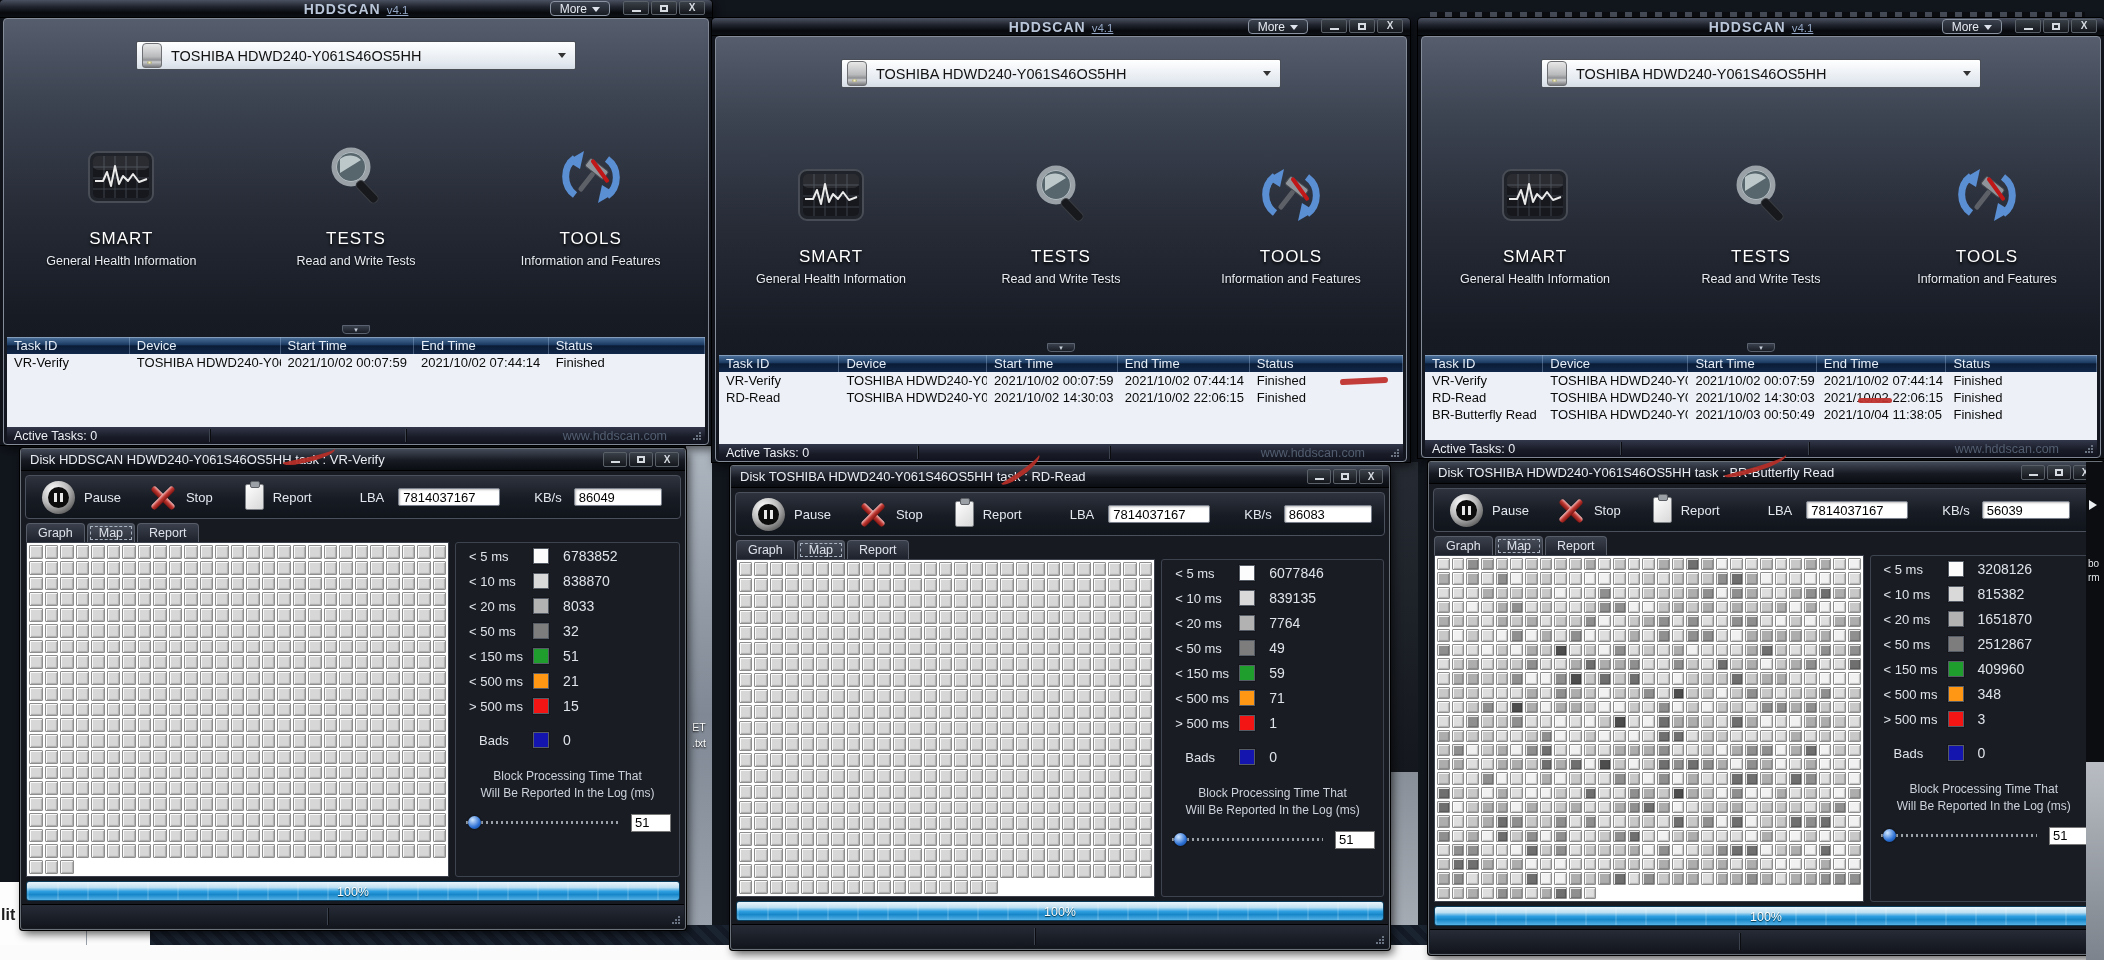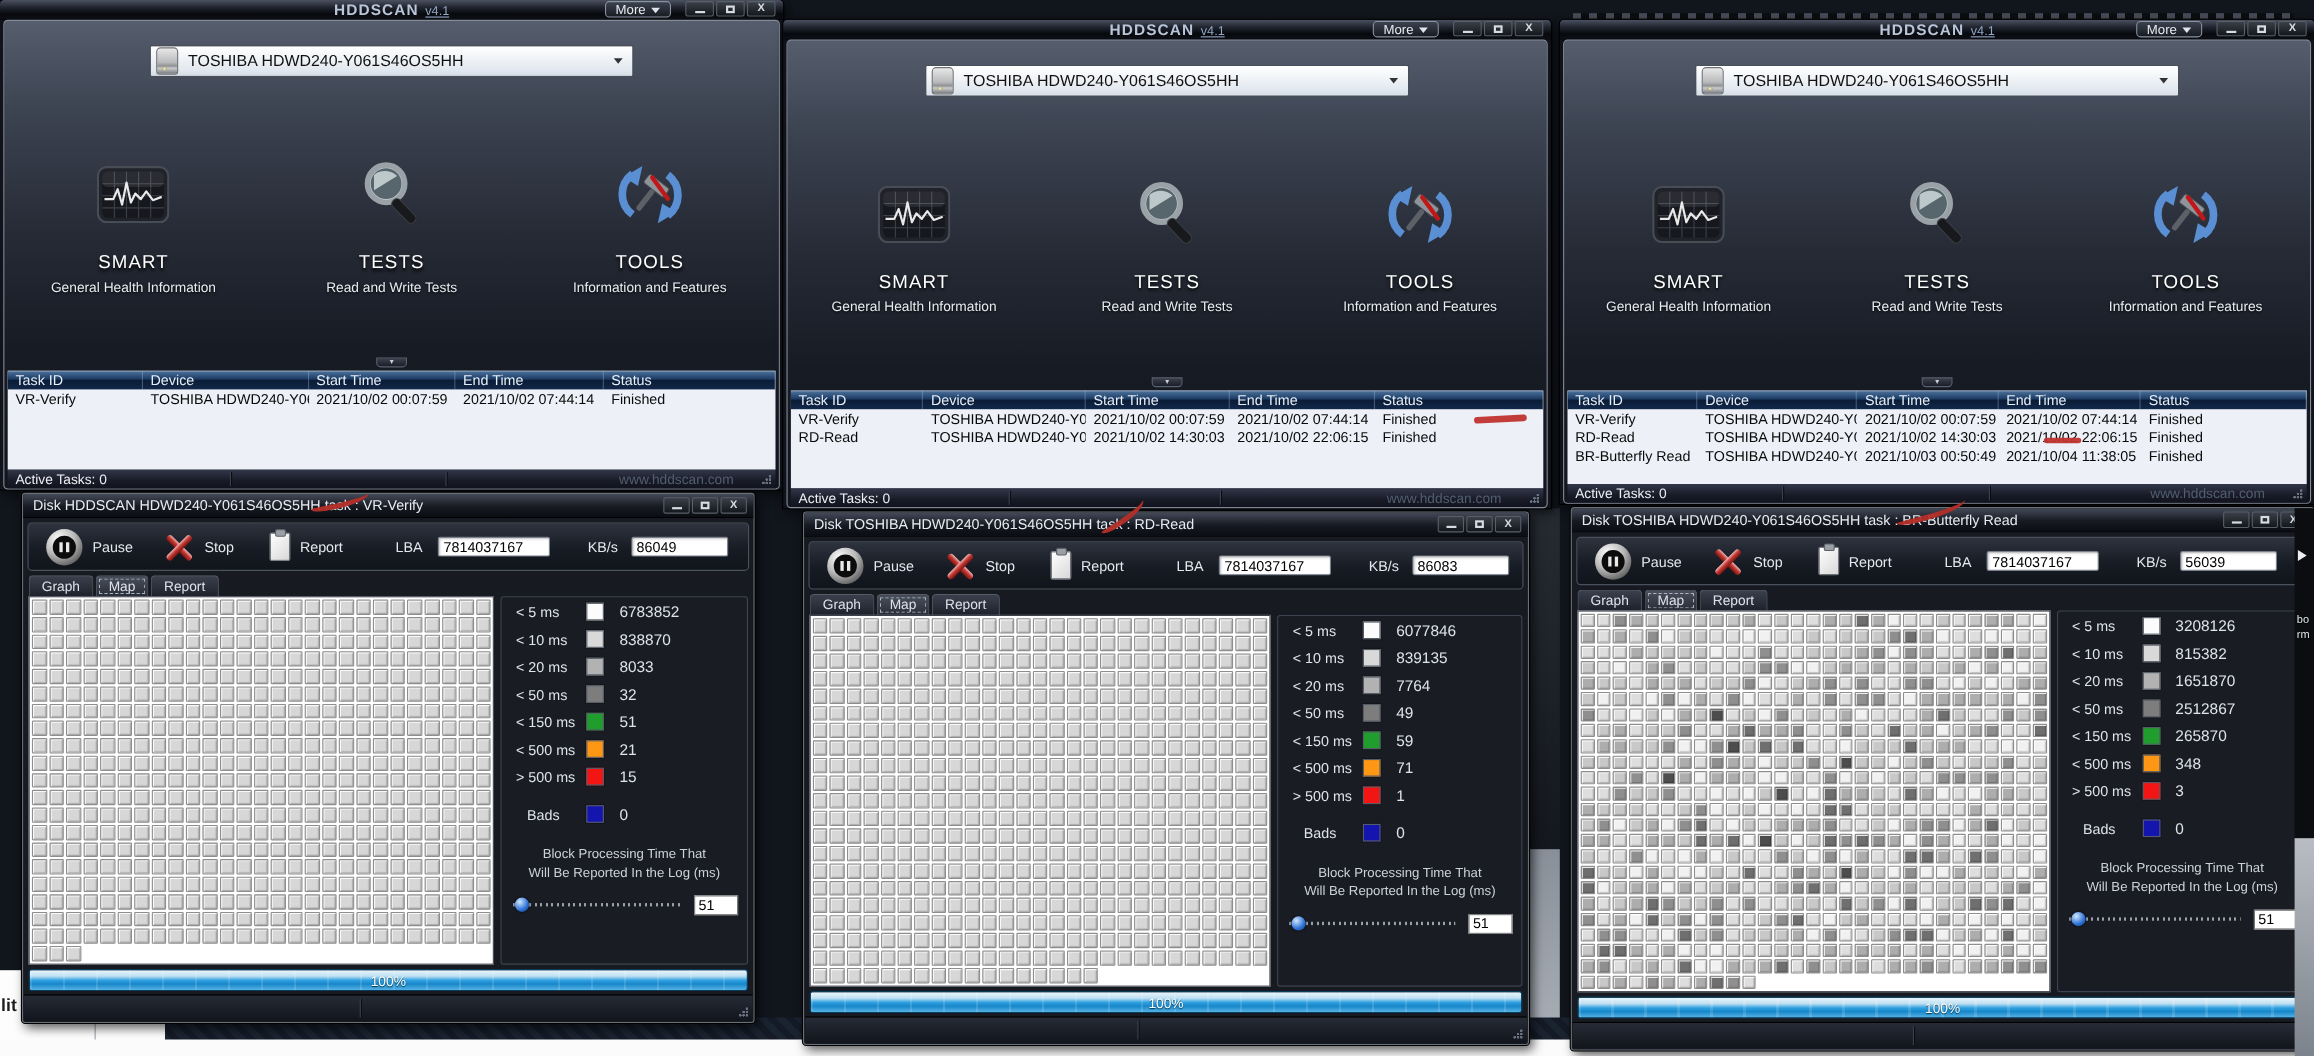--- a/index.html
+++ b/index.html
@@ -156,20 +156,24 @@
   
   .swoosh{position:absolute;border-bottom:5px solid #b52f28;border-radius:0 0 100% 55%;opacity:.95;z-index:8;}
   .rdash{position:absolute;background:#c0332e;border-radius:3px;opacity:.95;z-index:8;}
 </style>
 </head>
 <body>
 
 <div id="screen">
 
   <div class="desk-dash"></div>
+  <div id="sliverA">
+    <span class="dlabel" style="top:276px">ET</span>
+    <span class="dlabel" style="top:292px">.txt</span>
+  </div>
   <div id="sliverB-top"></div>
   <div id="sliverB-bot"></div>
   <div id="white-left">
     <span class="frag">lit</span>
     <span class="colline"></span>
   </div>
   <div id="desk-bottom-tex"></div>
   <div id="white-bottom"></div>
   <div id="edge-right">
     <span class="tri"></span>
@@ -2539,21 +2543,21 @@
        <span class="leg-ct">1651870</span>
           </div>
           <div class="leg-row">
        <span class="leg-lab">&lt; 50 ms</span>
        <span class="leg-sw" style="background:#7d7d7d"></span>
        <span class="leg-ct">2512867</span>
           </div>
           <div class="leg-row">
        <span class="leg-lab">&lt; 150 ms</span>
        <span class="leg-sw" style="background:#1f9e2d"></span>
-       <span class="leg-ct">265870</span>
+       <span class="leg-ct">409960</span>
           </div>
           <div class="leg-row">
        <span class="leg-lab">&lt; 500 ms</span>
        <span class="leg-sw" style="background:#ff9715"></span>
        <span class="leg-ct">348</span>
           </div>
           <div class="leg-row">
        <span class="leg-lab">&gt; 500 ms</span>
        <span class="leg-sw" style="background:#f31414"></span>
        <span class="leg-ct">3</span>

